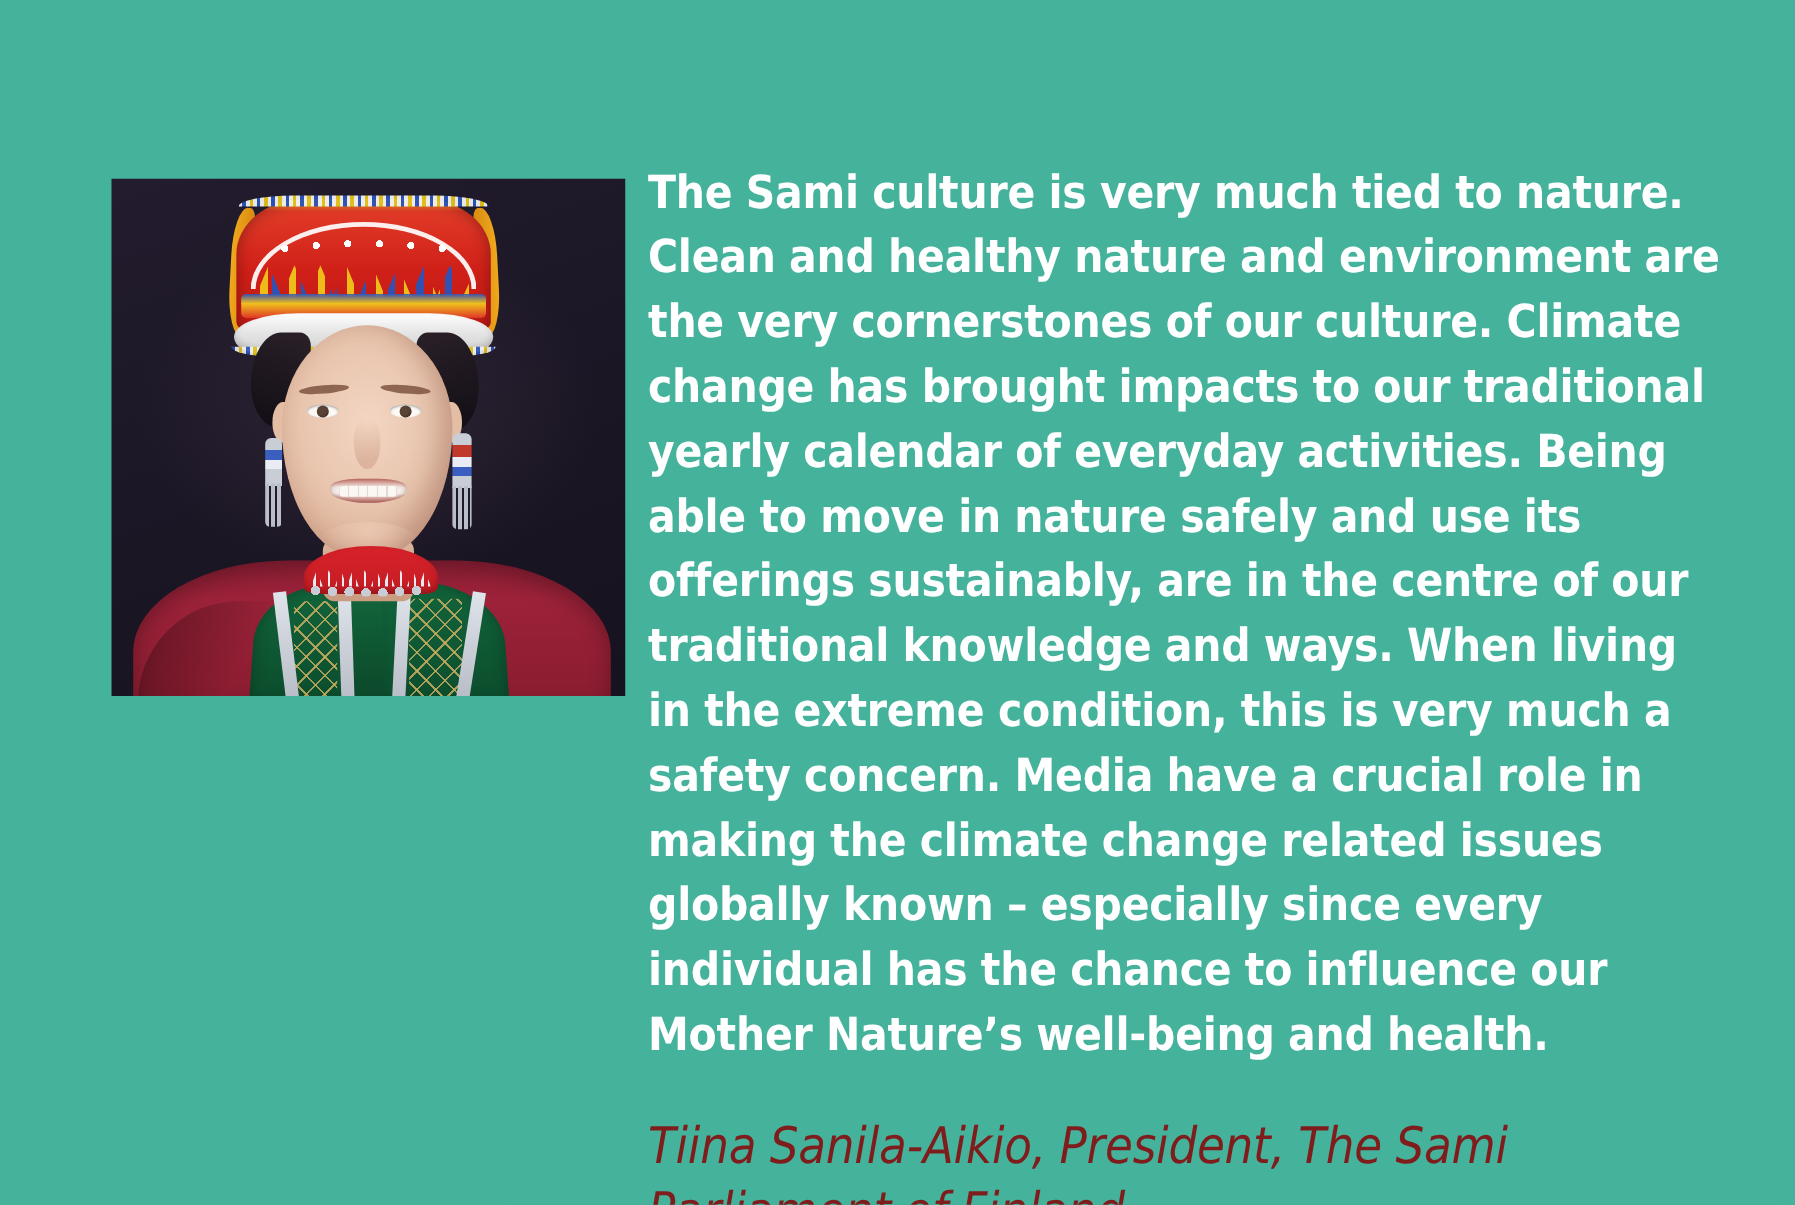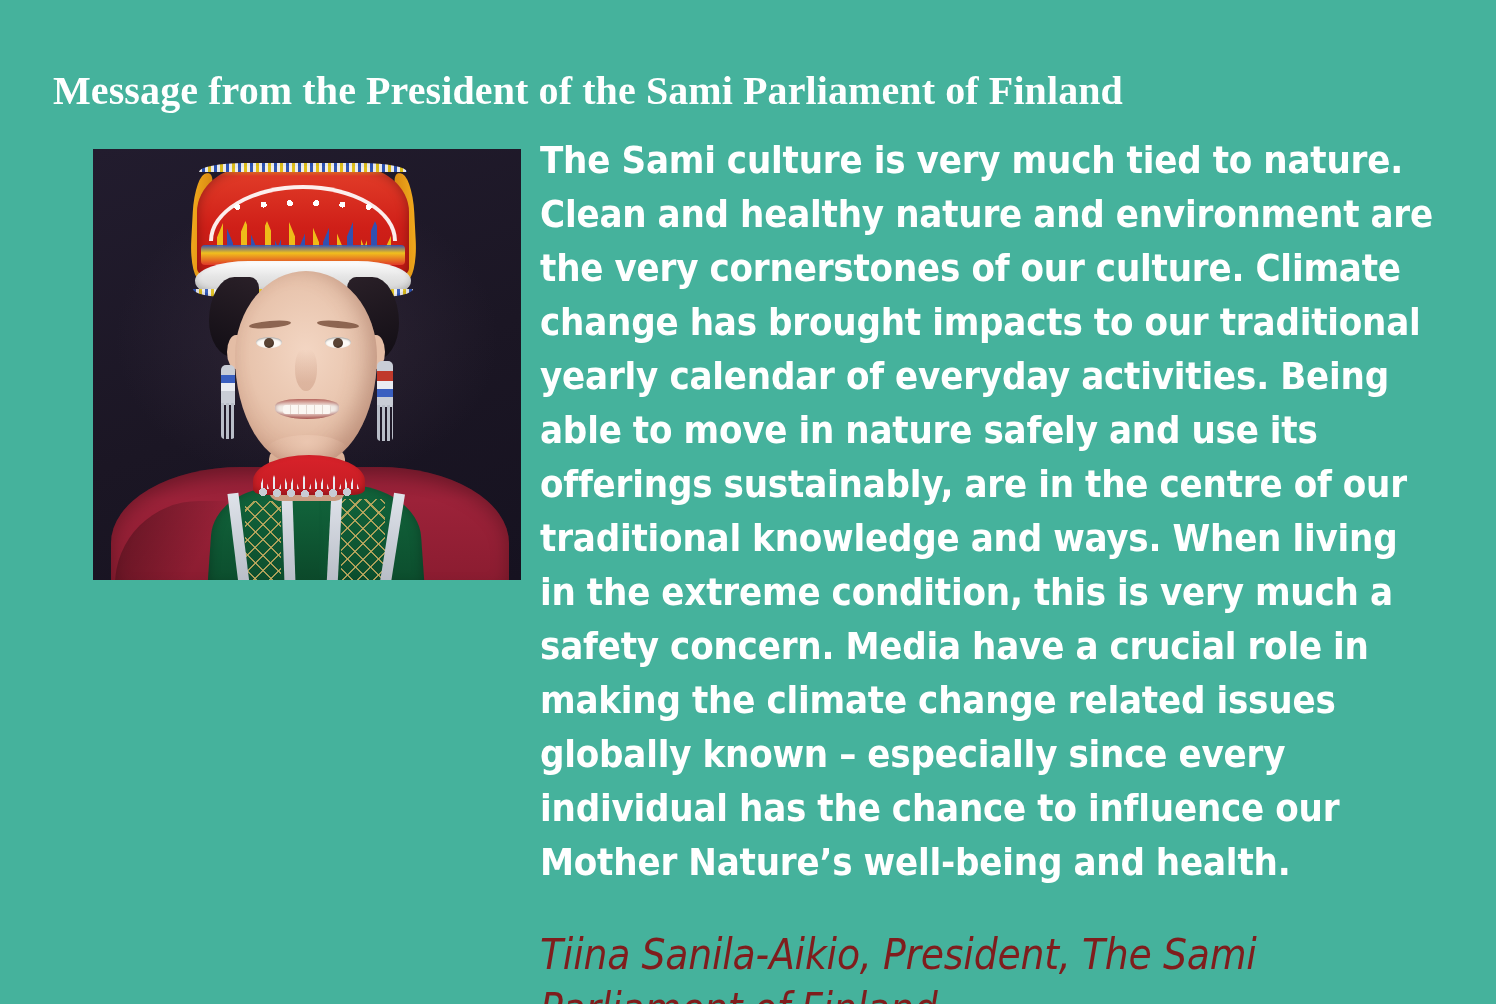--- a/index.html
+++ b/index.html
@@ -322,21 +322,20 @@
     font-weight: 400;
     letter-spacing: -0.2px;
     word-spacing: -0.5px;
   }
 </style>
 </head>
 <body>
 
 <div id="page">
 
-  <h1 id="page-title">Message from the President of the Sami Parliament of Finland</h1>
 
   <figure id="portrait-figure">
     <div id="portrait-photo" role="img" aria-label="Portrait of Tiina Sanila-Aikio wearing a traditional red Skolt Sami headdress with gold trim and beadwork, silver beaded earrings, and a dark red gakti with green and silver embroidered collar, against a dark background">
 
       <div class="pz hat-goldrim-l"></div>
       <div class="pz hat-goldrim-r"></div>
       <div class="pz hat-crown"></div>
       <div class="pz hat-beadtop"></div>
       <div class="pz hat-whitearc"></div>
       <div class="pz hat-crosses"></div>

